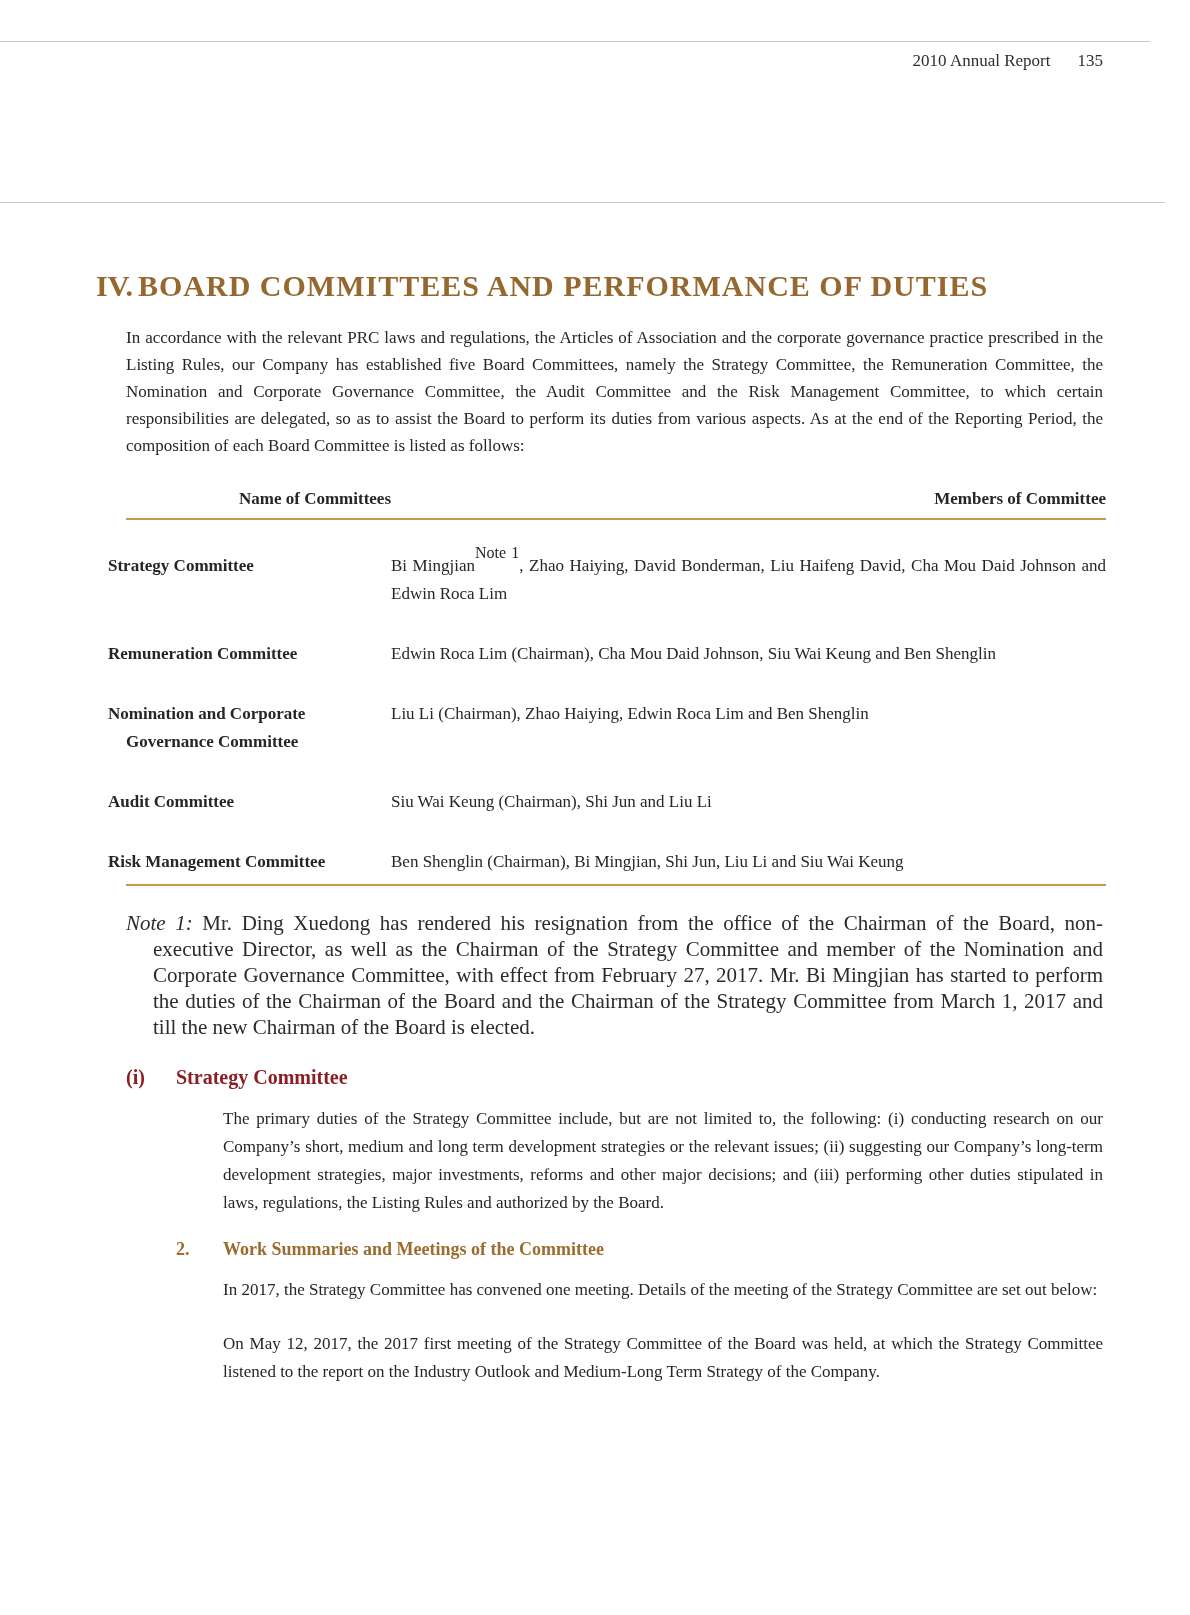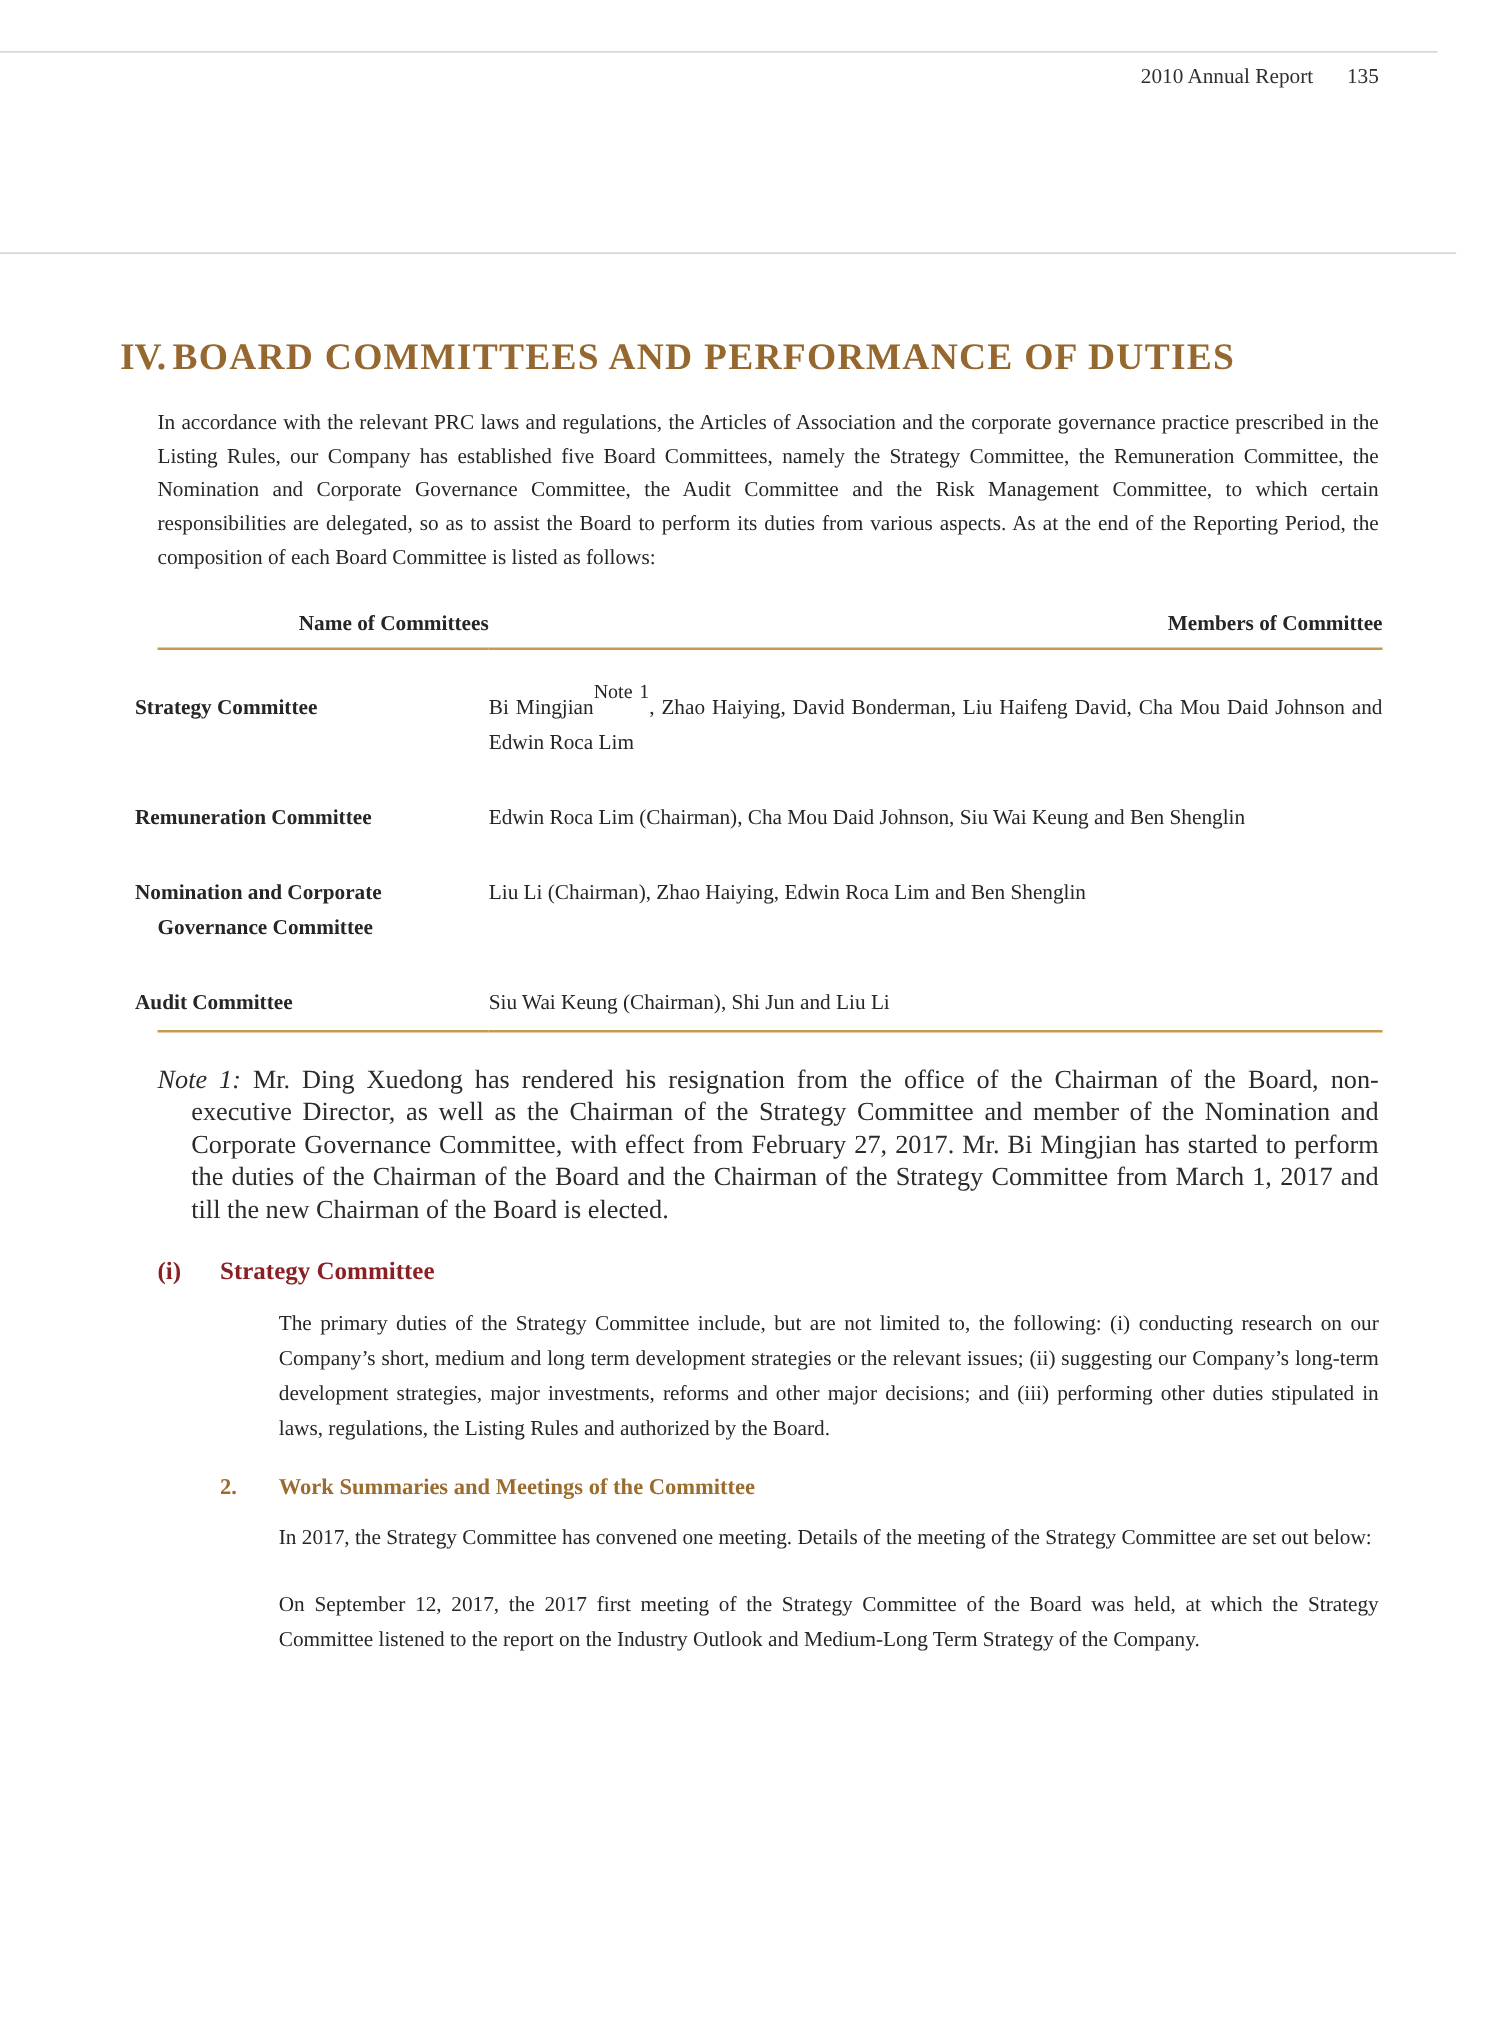--- a/index.html
+++ b/index.html
@@ -93,33 +93,37 @@
         <td class="cmembers">Edwin Roca Lim (Chairman), Cha Mou Daid Johnson, Siu Wai Keung and Ben Shenglin</td>
       </tr>
       <tr>
         <td class="cname">Nomination and Corporate Governance Committee</td>
         <td class="cmembers">Liu Li (Chairman), Zhao Haiying, Edwin Roca Lim and Ben Shenglin</td>
       </tr>
       <tr>
         <td class="cname">Audit Committee</td>
         <td class="cmembers">Siu Wai Keung (Chairman), Shi Jun and Liu Li</td>
       </tr>
+      <tr>
+        <td class="cname">Risk Management Committee</td>
+        <td class="cmembers">Ben Shenglin (Chairman), Bi Mingjian, Shi Jun, Liu Li and Siu Wai Keung</td>
+      </tr>
     </tbody>
   </table>
 
   <div class="note">
     <span class="note-label">Note 1:</span>
     <span>Mr. Ding Xuedong has rendered his resignation from the office of the Chairman of the Board, non-executive Director, as well as the Chairman of the Strategy Committee and member of the Nomination and Corporate Governance Committee, with effect from February 27, 2017. Mr. Bi Mingjian has started to perform the duties of the Chairman of the Board and the Chairman of the Strategy Committee from March 1, 2017 and till the new Chairman of the Board is elected.</span>
   </div>
 
   <div class="sub1-heading">
     <span class="sub1-num">(i)</span><span>Strategy Committee</span>
   </div>
 
   <p class="sub2-para">The primary duties of the Strategy Committee include, but are not limited to, the following: (i) conducting research on our Company’s short, medium and long term development strategies or the relevant issues; (ii) suggesting our Company’s long-term development strategies, major investments, reforms and other major decisions; and (iii) performing other duties stipulated in laws, regulations, the Listing Rules and authorized by the Board.</p>
 
   <div class="sub2-heading">
     <span class="sub2-num">2.</span><span>Work Summaries and Meetings of the Committee</span>
   </div>
   <p class="sub2-para">In 2017, the Strategy Committee has convened one meeting. Details of the meeting of the Strategy Committee are set out below:</p>
-  <p class="sub2-para">On September 12, 2017, the 2017 first meeting of the Strategy Committee of the Board was held, at which the Strategy Committee listened to the report on the Industry Outlook and Medium-Long Term Strategy of the Company.</p>
+  <p class="sub2-para">On May 12, 2017, the 2017 first meeting of the Strategy Committee of the Board was held, at which the Strategy Committee listened to the report on the Industry Outlook and Medium-Long Term Strategy of the Company.</p>
 
 </div>
 
 </body></html>

